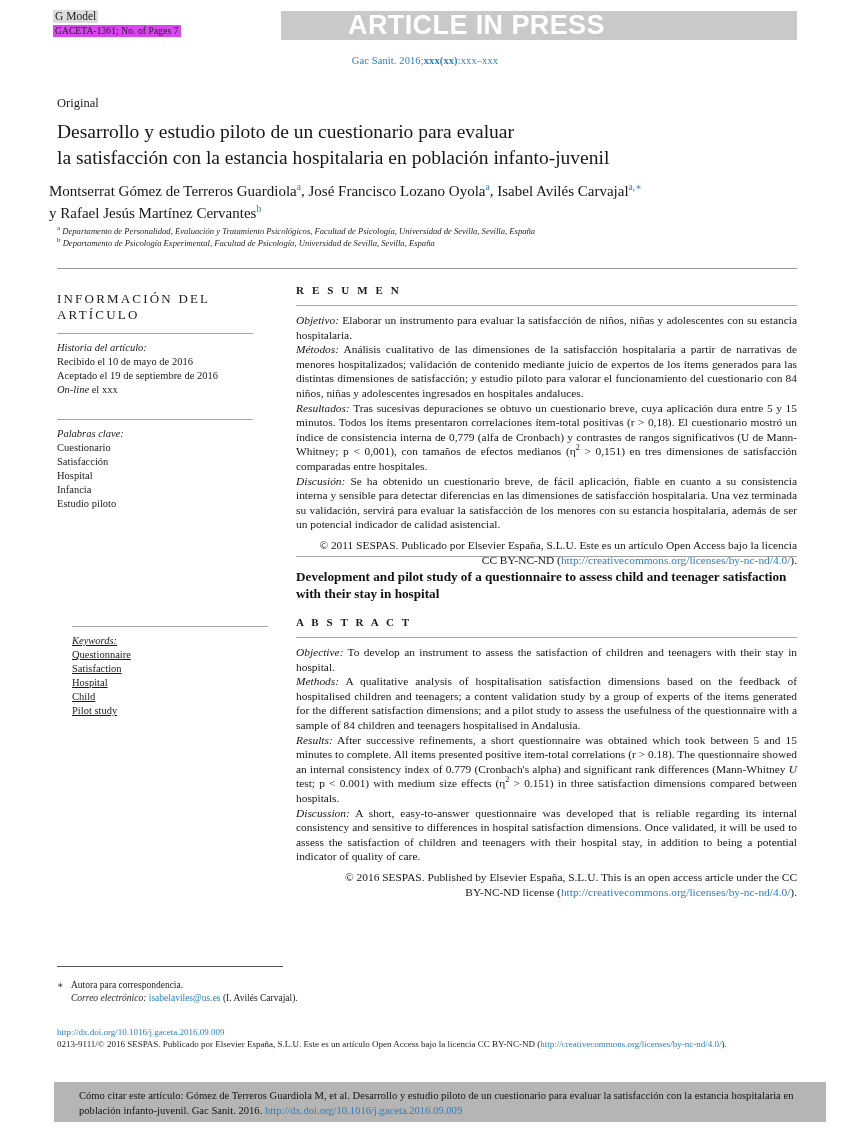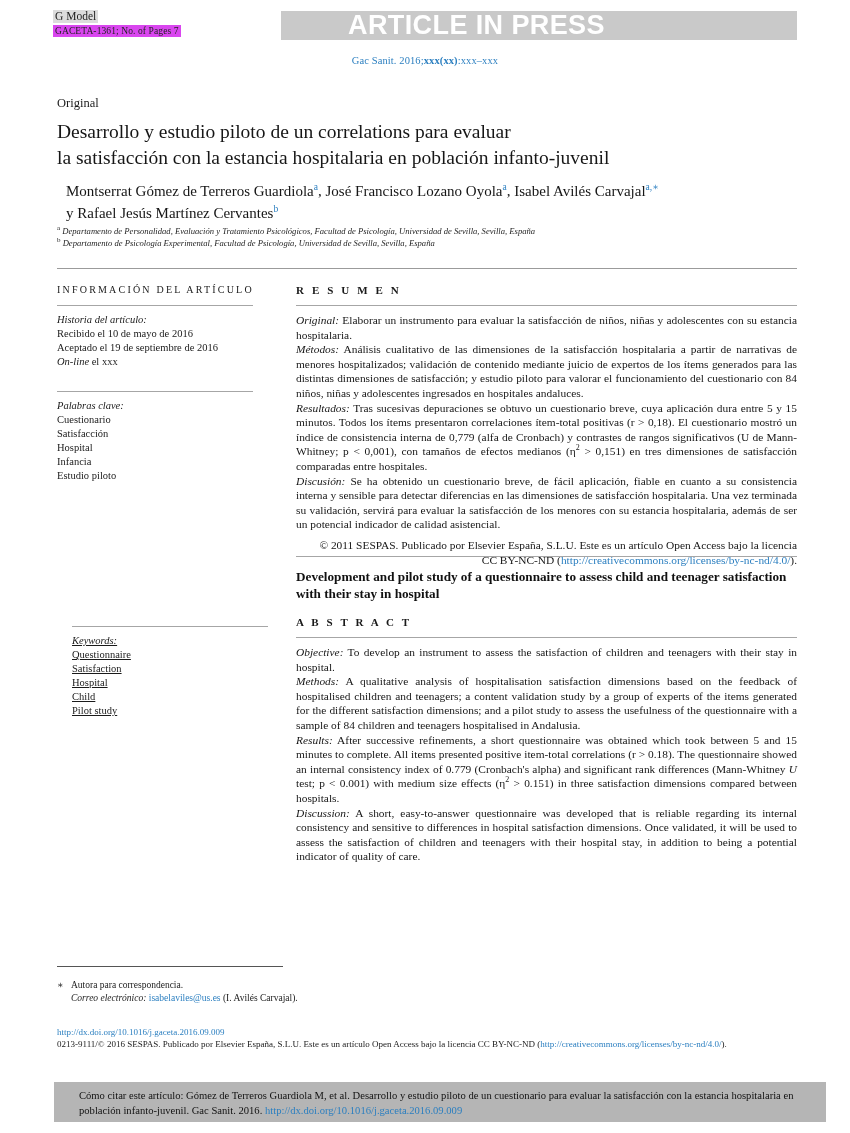--- a/index.html
+++ b/index.html
@@ -99,21 +99,21 @@
     font-size: 19.5px;
     line-height: 26px;
     color: #161616;
     font-weight: normal;
     margin: 0;
   }
 
   
   .authors {
     position: absolute;
-    left: 66px;
+    left: 49px;
     top: 180px;
     width: 745px;
     font-size: 15px;
     line-height: 22px;
     color: #161616;
   }
   .authors sup {
     font-size: 9.5px;
     color: #2b7fc0;
     vertical-align: super;
@@ -147,25 +147,25 @@
   }
 
   
   .leftcol {
     position: absolute;
     left: 57px;
     top: 284px;
     width: 215px;
   }
   .secthead {
-    font-size: 10px;
+    font-size: 13px;
     letter-spacing: 2.2px;
     color: #1a1a1a;
     font-weight: normal;
-    margin: 0 0 10px 0;
+    margin: 7px 0 10px 0;
     font-variant: normal;
   }
   .thinrule {
     width: 196px;
     height: 1px;
     background: #a6a6a6;
     margin: 0 0 7px 0;
   }
   .meta-label {
     font-style: italic;
@@ -309,21 +309,21 @@
 
   <div class="banner">
     <div class="banner-grey"></div>
     <div class="gmodel">G Model</div>
     <div class="gmodel-sub">GACETA-1361;   No. of Pages 7</div>
     <div class="aip">ARTICLE IN PRESS</div>
     <div class="journal-ref"><span>Gac Sanit. 2016;</span><b>xxx(xx)</b><span>:xxx–xxx</span></div>
   </div>
 
   <div class="artype">Original</div>
-  <h1 class="title"><span>Desarrollo y estudio piloto de un correlations para evaluar</span><br><span>la satisfacción con la estancia hospitalaria en población infanto-juvenil</span></h1>
+  <h1 class="title"><span>Desarrollo y estudio piloto de un cuestionario para evaluar</span><br><span>la satisfacción con la estancia hospitalaria en población infanto-juvenil</span></h1>
 
   <div class="authors">Montserrat Gómez de Terreros Guardiola<sup>a</sup>,  José Francisco Lozano Oyola<sup>a</sup>,  Isabel Avilés Carvajal<sup>a,∗</sup><br>y Rafael Jesús Martínez Cervantes<sup>b</sup></div>
 
   <div class="affils">
     <div><sup>a</sup> <span>Departamento de Personalidad, Evaluación y Tratamiento Psicológicos, Facultad de Psicología, Universidad de Sevilla, Sevilla, España</span></div>
     <div><sup>b</sup> <span>Departamento de Psicología Experimental, Facultad de Psicología, Universidad de Sevilla, Sevilla, España</span></div>
   </div>
 
   <div class="rule-top"></div>
 
@@ -353,21 +353,21 @@
     <div class="kw-item">Satisfaction</div>
     <div class="kw-item">Hospital</div>
     <div class="kw-item">Child</div>
     <div class="kw-item">Pilot study</div>
   </div>
 
   <div class="rightcol">
     <div class="abs-head">R E S U M E N</div>
     <div class="abs-rule"></div>
 
-    <p class="abs-para"><span class="lead">Original:</span><span> Elaborar un instrumento para evaluar la satisfacción de niños, niñas y adolescentes con su estancia hospitalaria.</span></p>
+    <p class="abs-para"><span class="lead">Objetivo:</span><span> Elaborar un instrumento para evaluar la satisfacción de niños, niñas y adolescentes con su estancia hospitalaria.</span></p>
 
     <p class="abs-para"><span class="lead">Métodos:</span><span> Análisis cualitativo de las dimensiones de la satisfacción hospitalaria a partir de narrativas de menores hospitalizados; validación de contenido mediante juicio de expertos de los ítems generados para las distintas dimensiones de satisfacción; y estudio piloto para valorar el funcionamiento del cuestionario con 84 niños, niñas y adolescentes ingresados en hospitales andaluces.</span></p>
 
     <p class="abs-para"><span class="lead">Resultados:</span><span> Tras sucesivas depuraciones se obtuvo un cuestionario breve, cuya aplicación dura entre 5 y 15 minutos. Todos los ítems presentaron correlaciones ítem-total positivas (r &gt; 0,18). El cuestionario mostró un índice de consistencia interna de 0,779 (alfa de Cronbach) y contrastes de rangos significativos (U de Mann-Whitney; p &lt; 0,001), con tamaños de efectos medianos (η</span><sup>2</sup><span> &gt; 0,151) en tres dimensiones de satisfacción comparadas entre hospitales.</span></p>
 
     <p class="abs-para"><span class="lead">Discusión:</span><span> Se ha obtenido un cuestionario breve, de fácil aplicación, fiable en cuanto a su consistencia interna y sensible para detectar diferencias en las dimensiones de satisfacción hospitalaria. Una vez terminada su validación, servirá para evaluar la satisfacción de los menores con su estancia hospitalaria, además de ser un potencial indicador de calidad asistencial.</span></p>
 
     <p class="copy"><span>© 2011 SESPAS. Publicado por Elsevier España, S.L.U. Este es un artículo Open Access bajo la licencia</span><br><span>CC BY-NC-ND (</span><a class="lnk" href="#">http://creativecommons.org/licenses/by-nc-nd/4.0/</a><span>).</span></p>
   </div>
 
@@ -379,20 +379,21 @@
     <div class="abs-rule"></div>
 
     <p class="abs-para"><span class="lead">Objective:</span><span> To develop an instrument to assess the satisfaction of children and teenagers with their stay in hospital.</span></p>
 
     <p class="abs-para"><span class="lead">Methods:</span><span> A qualitative analysis of hospitalisation satisfaction dimensions based on the feedback of hospitalised children and teenagers; a content validation study by a group of experts of the items generated for the different satisfaction dimensions; and a pilot study to assess the usefulness of the questionnaire with a sample of 84 children and teenagers hospitalised in Andalusia.</span></p>
 
     <p class="abs-para"><span class="lead">Results:</span><span> After successive refinements, a short questionnaire was obtained which took between 5 and 15 minutes to complete. All items presented positive item-total correlations (r &gt; 0.18). The questionnaire showed an internal consistency index of 0.779 (Cronbach's alpha) and significant rank differences (Mann-Whitney </span><i>U</i><span> test; p &lt; 0.001) with medium size effects (η</span><sup>2</sup><span> &gt; 0.151) in three satisfaction dimensions compared between hospitals.</span></p>
 
     <p class="abs-para"><span class="lead">Discussion:</span><span> A short, easy-to-answer questionnaire was developed that is reliable regarding its internal consistency and sensitive to differences in hospital satisfaction dimensions. Once validated, it will be used to assess the satisfaction of children and teenagers with their hospital stay, in addition to being a potential indicator of quality of care.</span></p>
 
+    <p class="copy"><span>© 2016 SESPAS. Published by Elsevier España, S.L.U. This is an open access article under the CC</span><br><span>BY-NC-ND license (</span><a class="lnk" href="#">http://creativecommons.org/licenses/by-nc-nd/4.0/</a><span>).</span></p>
   </div>
 
   <div class="foot-rule"></div>
   <div class="footnote">
     <div><span class="star">∗</span><span>Autora para correspondencia.</span></div>
     <div class="indent"><i>Correo electrónico:</i> <a class="lnk" href="#">isabelaviles@us.es</a><span> (I. Avilés Carvajal).</span></div>
   </div>
 
   <div class="doiblock">
     <div><a class="lnk" href="#">http://dx.doi.org/10.1016/j.gaceta.2016.09.009</a></div>

